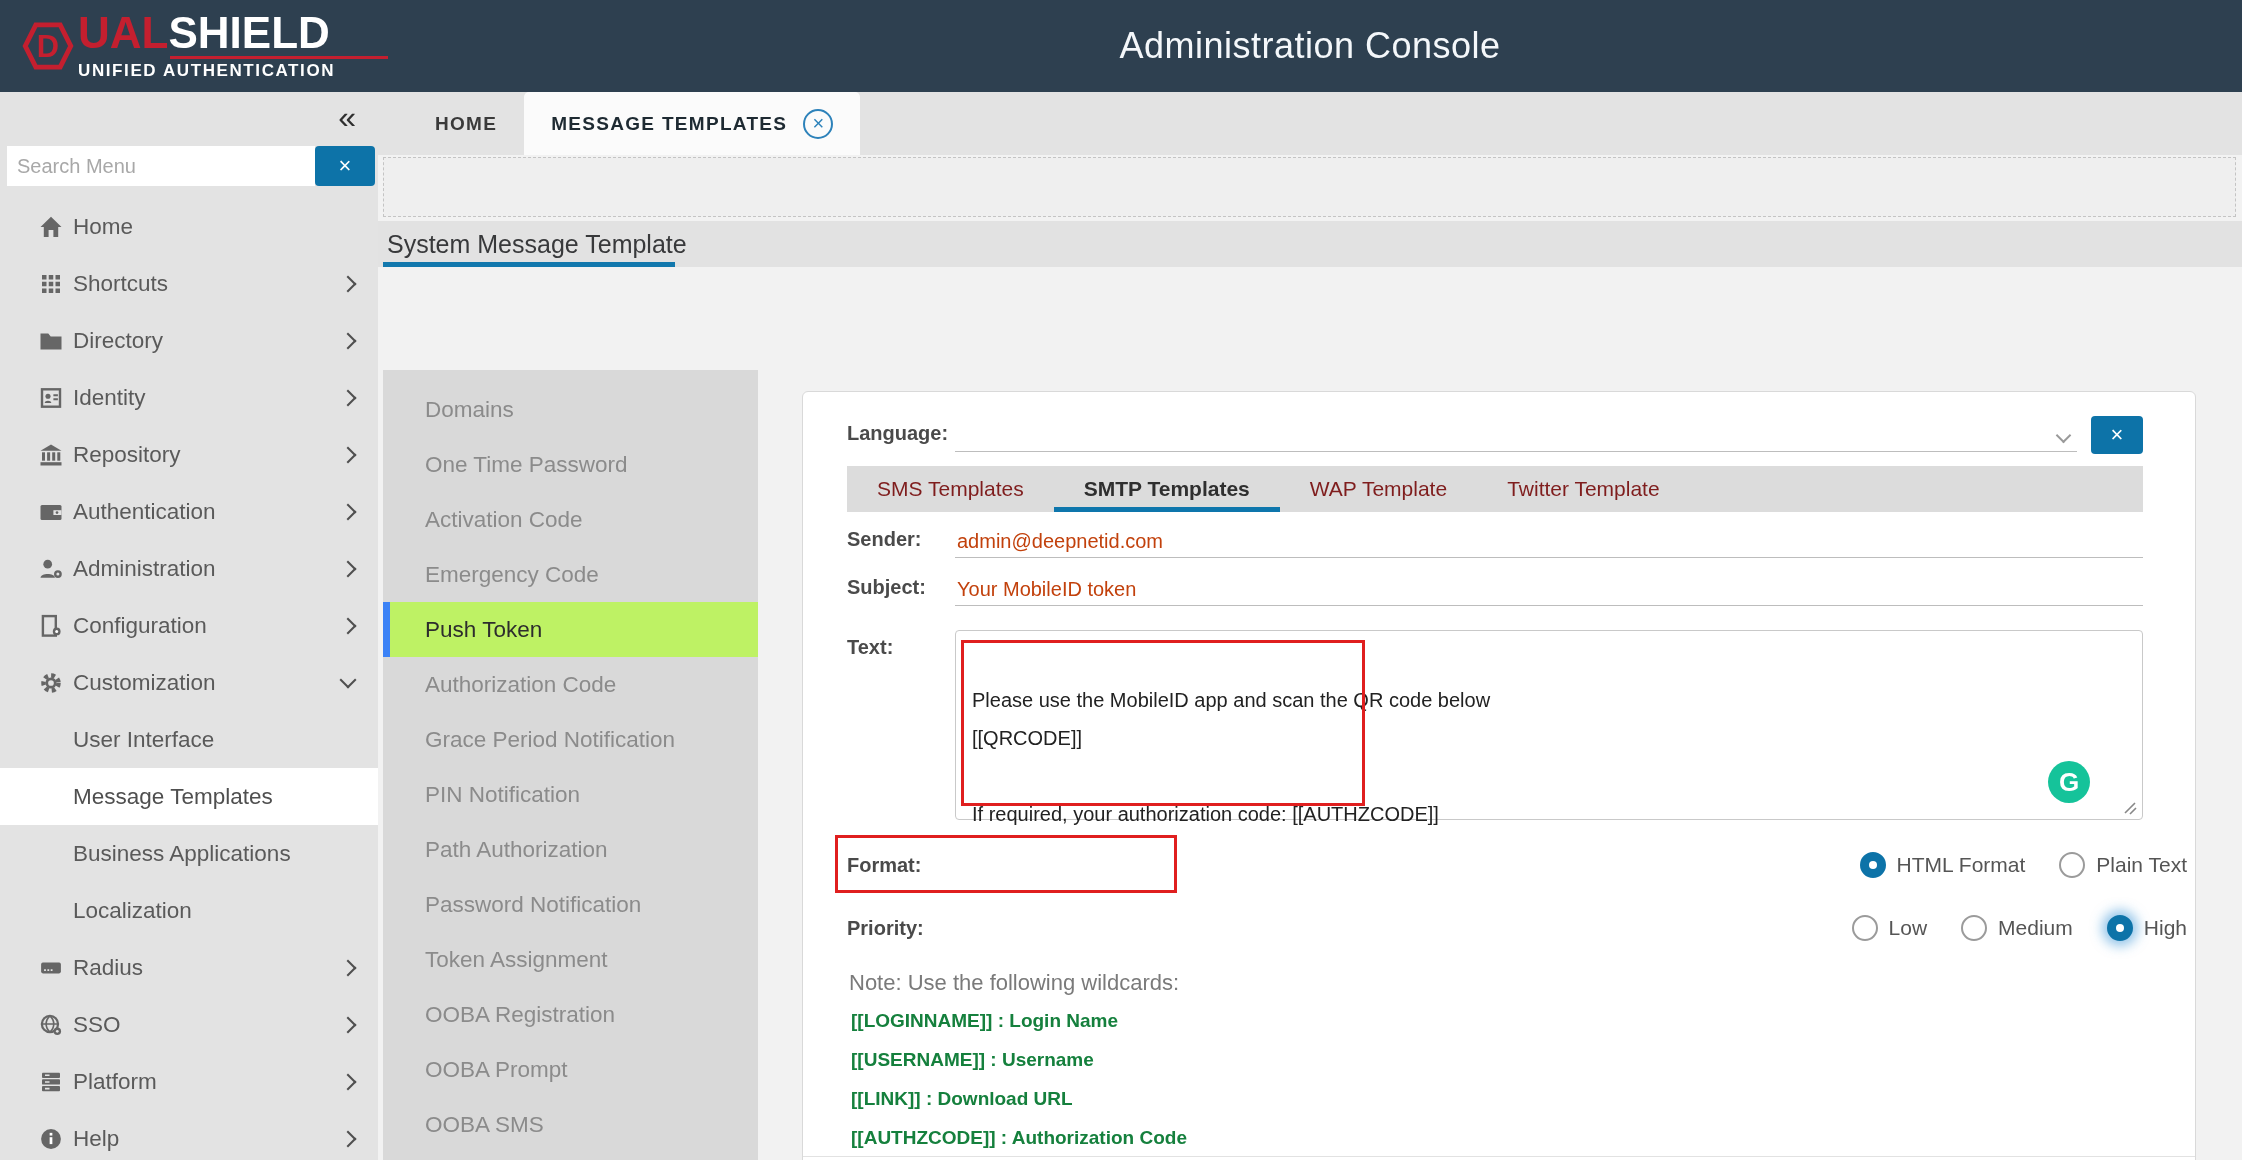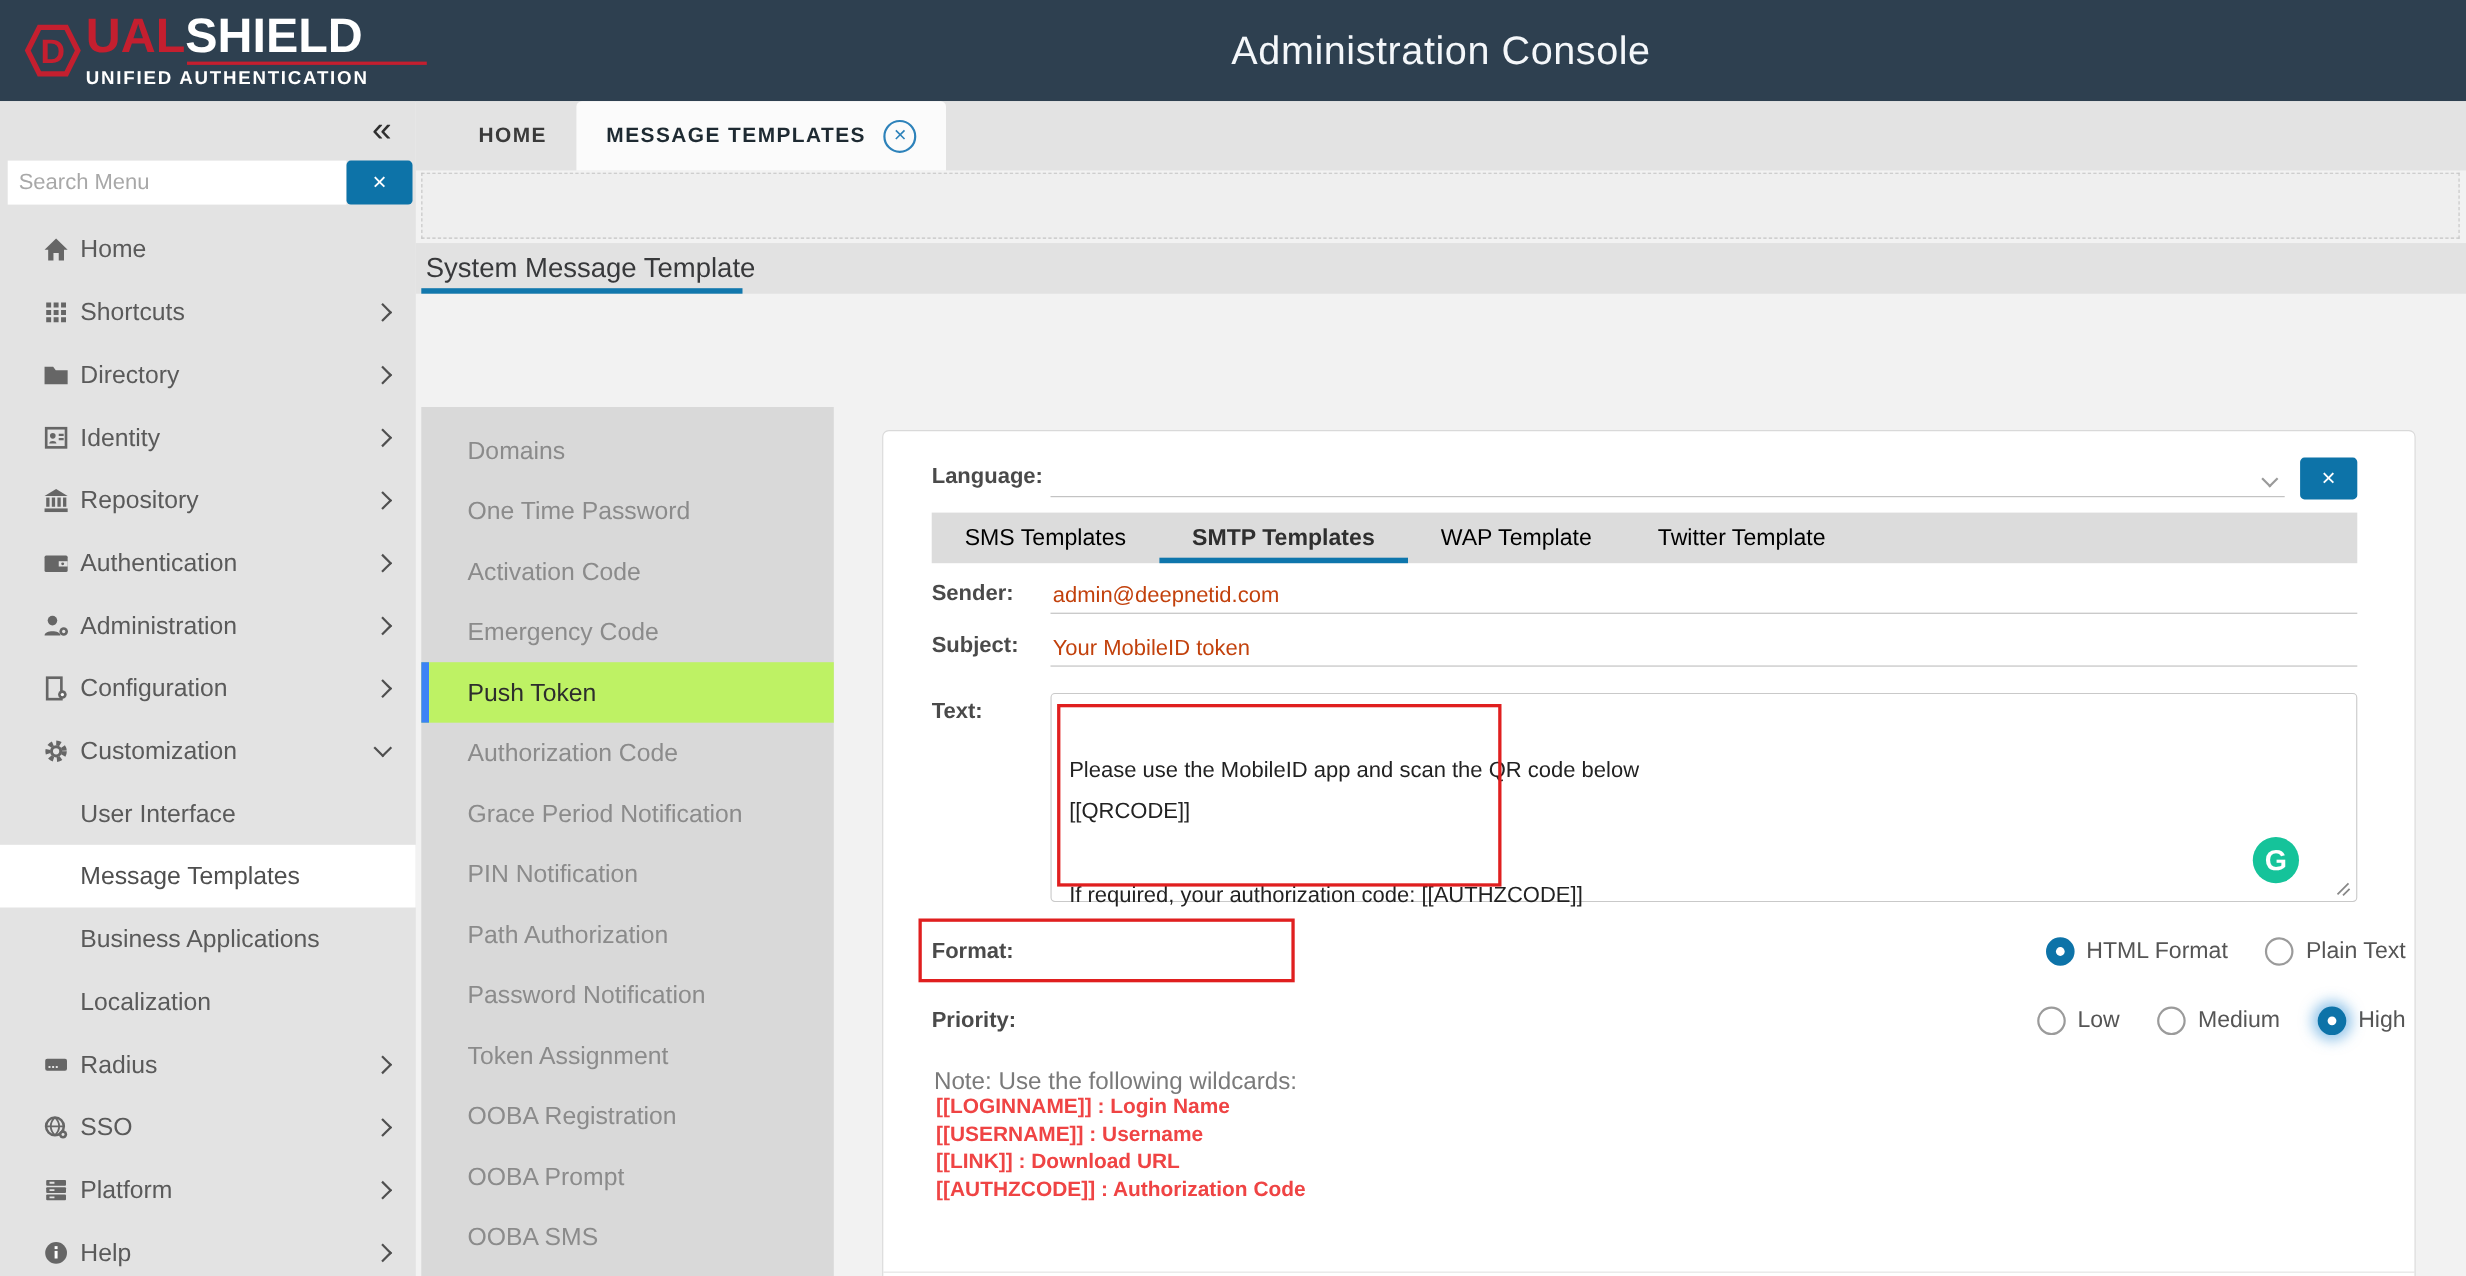--- a/index.html
+++ b/index.html
@@ -66,21 +66,21 @@
   .flabel{width:108px;flex:none;font-weight:bold;font-size:20px;color:#4a4a4a;padding-top:6px;}
   .fcontrol{flex:1;}
   .lang-row{padding-right:44px;height:42px;margin-bottom:8px;}
   .ufield{border-bottom:1px solid #bdbdbd;height:36px;box-sizing:border-box;font-size:20px;color:#c2410c;
     padding:8px 0 0 2px;position:relative;}
   .ufield .caret{position:absolute;right:8px;bottom:10px;width:9px;height:9px;border-top:2px solid #9a9a9a;
     border-right:2px solid #9a9a9a;transform:rotate(135deg);}
   .lang-clear{width:52px;height:38px;background:#0d73a8;color:#fff;border:none;border-radius:4px;
     font-size:22px;margin-left:14px;cursor:pointer;flex:none;}
   .subtabs{display:flex;background:#dcdcdc;height:46px;margin:0 44px 10px 0;align-items:stretch;}
-  .subtab{padding:0 30px;font-size:21px;color:#000000;display:flex;align-items:center;cursor:pointer;
+  .subtab{padding:0 30px;font-size:21px;color:#7f1d1d;display:flex;align-items:center;cursor:pointer;
     box-sizing:border-box;}
   .subtab.active{color:#2f2f2f;font-weight:bold;border-bottom:5px solid #0e76ac;padding-top:5px;}
   .val-row{height:48px;margin-right:44px;}
   .text-row{margin-top:12px;margin-right:44px;position:relative;}
   .textbox{height:190px;border:1px solid #c9c9c9;border-radius:4px;position:relative;font-size:20px;
     line-height:38px;padding:12px 0 0 16px;color:#222;white-space:pre-line;box-sizing:border-box;}
   .annotation-box{position:absolute;border:3px solid #e01f1f;pointer-events:none;}
   .text-annotation{left:5px;top:9px;width:398px;height:160px;}
   .grammarly{position:absolute;right:52px;bottom:16px;width:42px;height:42px;border-radius:50%;
     background:#15c39a;color:#fff;font-size:26px;font-weight:bold;display:flex;align-items:center;
@@ -92,21 +92,21 @@
   .radio-opt{display:flex;align-items:center;cursor:pointer;}
   .radio{width:26px;height:26px;border-radius:50%;border:2px solid #9b9b9b;background:#fff;
     box-sizing:border-box;position:relative;flex:none;}
   .radio.checked{background:#0d73a8;border-color:#0d73a8;}
   .radio.checked::after{content:'';position:absolute;left:50%;top:50%;width:8px;height:8px;margin:-4px 0 0 -4px;
     background:#fff;border-radius:50%;}
   .radio.glow{box-shadow:0 0 12px 5px rgba(60,150,215,.55);}
   .radio-label{font-size:21px;color:#555;margin-left:11px;}
   .priority-row{margin-top:16px;height:44px;align-items:center;}
   .note-line{margin-top:20px;font-size:22px;color:#7a7a7a;padding-left:2px;}
-  .wildcard{height:25px;font-size:19px;font-weight:bold;color:#ef4444;padding-left:4px;}
+  .wildcard{margin-top:14px;height:25px;font-size:19px;font-weight:bold;color:#15803d;padding-left:4px;}
   .card-footer{margin-top:auto;border-top:1px solid #e2e2e2;height:78px;display:flex;align-items:center;
     justify-content:flex-end;gap:22px;padding-right:22px;}
 </style>
 </head>
 <body>
 
 <header class="topbar">
   <div class="logo">
     <svg class="logo-badge" viewBox="0 0 32 32">
       <polygon points="8.5,3 23.5,3 30,16 23.5,29 8.5,29 2,16" fill="none" stroke="#c41f2f" stroke-width="3"></polygon>

